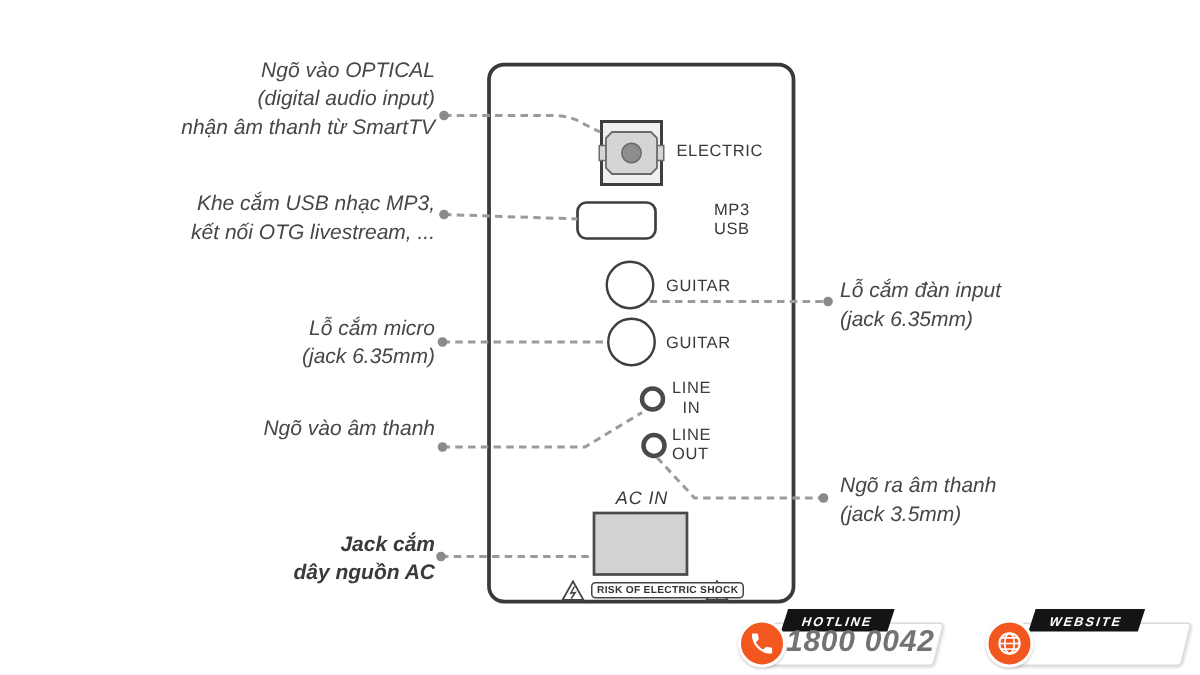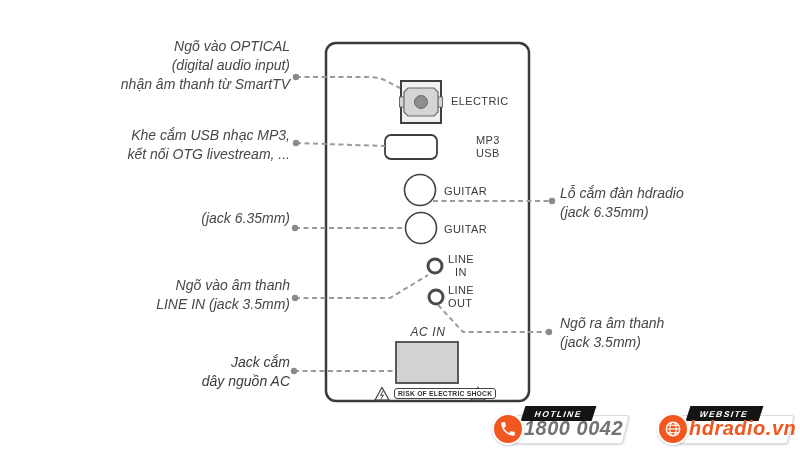--- a/index.html
+++ b/index.html
@@ -8,21 +8,21 @@
     position:relative; width:800px; height:450px; background:#ffffff;
     font-family:"Liberation Sans", sans-serif; overflow:hidden;
   }
   .diagram-svg { position:absolute; left:0; top:0; }
 
   
   .callout { position:absolute; font-style:italic; color:#474747;
     font-size:14px; line-height:19px; white-space:nowrap; }
   .callout.left { text-align:right; right:510px; }
   .callout.right { text-align:left; left:560px; }
-  .callout.bold { font-weight:normal; color:#3a3a3a;margin-left:41px; }
+  .callout.bold { font-weight:bold; color:#3a3a3a;margin-left:41px; }
 
   
   .portlabel { position:absolute; color:#3a3a3a; font-size:11px;
     letter-spacing:.4px; line-height:13px; white-space:nowrap; }
   .portlabel .indent { padding-left:7px; display:block; }
   .portlabel.acin { font-size:12px; width:46px; text-align:center; letter-spacing:.6px;font-style:italic; }
 
   
   .warn-text { position:absolute; left:394px; top:388px; border:1px solid #444;
     border-radius:3px; padding:1px 3px; font-size:6.8px; font-weight:bold;
@@ -102,33 +102,33 @@
   <div class="callout left" style="top:37px">
     <div>Ngõ vào OPTICAL</div>
     <div>(digital audio input)</div>
     <div>nhận âm thanh từ SmartTV</div>
   </div>
   <div class="callout left" style="top:126px">
     <div>Khe cắm USB nhạc MP3,</div>
     <div>kết nối OTG livestream, ...</div>
   </div>
   <div class="callout left" style="top:209px">
+    <div>Lỗ cắm micro</div>
     <div>(jack 6.35mm)</div>
   </div>
   <div class="callout left" style="top:276px">
     <div>Ngõ vào âm thanh</div>
-    <div>LINE IN (jack 3.5mm)</div>
   </div>
   <div class="callout left bold" style="top:353px">
     <div>Jack cắm</div>
     <div>dây nguồn AC</div>
   </div>
 
   <div class="callout right" style="top:184px">
-    <div>Lỗ cắm đàn hdradio</div>
+    <div>Lỗ cắm đàn input</div>
     <div>(jack 6.35mm)</div>
   </div>
   <div class="callout right" style="top:314px">
     <div>Ngõ ra âm thanh</div>
     <div>(jack 3.5mm)</div>
   </div>
 
   <div class="portlabel" style="left:451px; top:95px">ELECTRIC</div>
   <div class="portlabel" style="left:476px; top:134px">
     <span style="display:block">MP3</span>
@@ -155,21 +155,20 @@
     <div class="circle" style="background:#F1571F">
       <svg width="18" height="18" viewBox="0 0 24 24" fill="#ffffff">
         <path d="M6.62 10.79c1.44 2.83 3.76 5.14 6.59 6.59l2.2-2.2c.27-.27.67-.36 1.02-.24 1.12.37 2.33.57 3.57.57.55 0 1 .45 1 1V20c0 .55-.45 1-1 1-9.39 0-17-7.61-17-17 0-.55.45-1 1-1h3.5c.55 0 1 .45 1 1 0 1.25.2 2.45.57 3.57.11.35.03.74-.25 1.02l-2.2 2.2z"></path>
       </svg>
     </div>
   </div>
 
   <div class="badge" style="left:633px">
     <div class="plate"></div>
     <div class="ribbon">WEBSITE</div>
-    <div class="value" style="color:#F1571F">hdradio.vn</div>
     <div class="circle" style="background:#F1571F">
       <svg width="18" height="18" viewBox="0 0 24 24" fill="none" stroke="#ffffff" stroke-width="1.8">
         <circle cx="12" cy="12" r="9"></circle>
         <ellipse cx="12" cy="12" rx="4.2" ry="9" stroke-width="1.5"></ellipse>
         <line x1="3" y1="12" x2="21" y2="12" stroke-width="1.5"></line>
         <line x1="4.6" y1="7" x2="19.4" y2="7" stroke-width="1.5"></line>
         <line x1="4.6" y1="17" x2="19.4" y2="17" stroke-width="1.5"></line>
       </svg>
     </div>
   </div>

